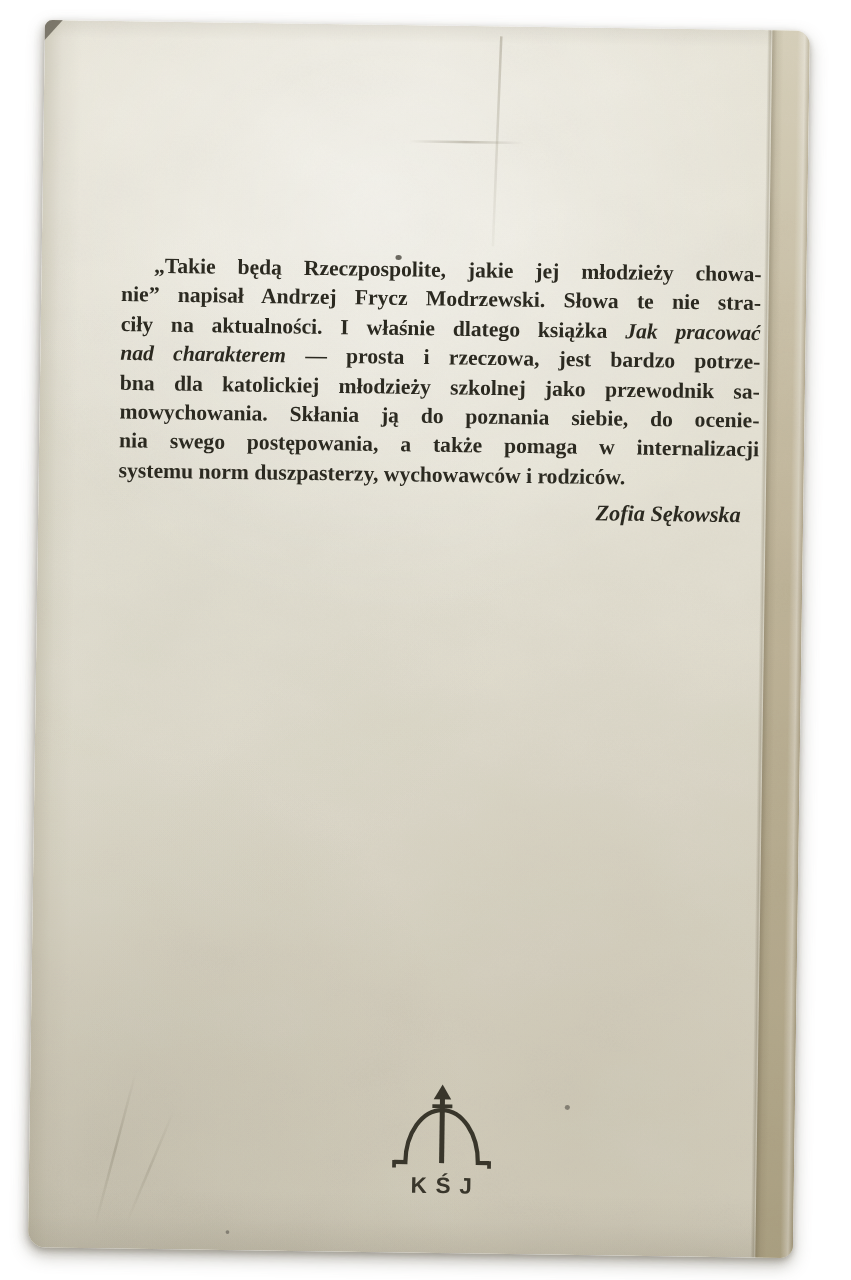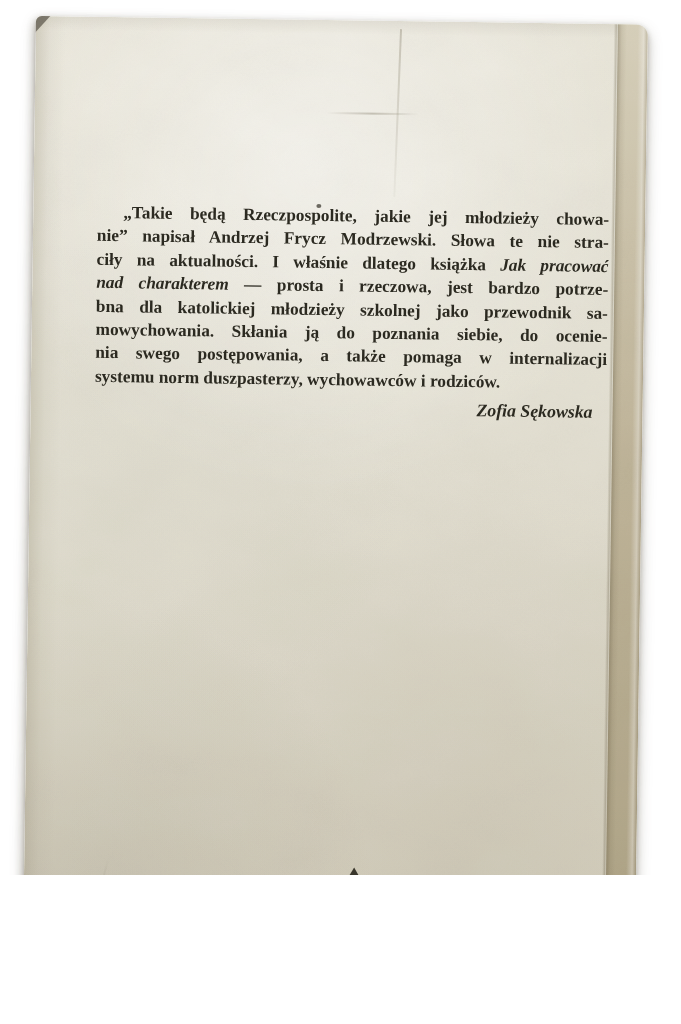--- a/index.html
+++ b/index.html
@@ -4,21 +4,21 @@
 <style>
   html, body {
     margin: 0;
     padding: 0;
     background: #ffffff;
     font-family: "Liberation Serif", serif;
   }
   .photo {
     position: relative;
     width: 681px;
-    height: 875px;
+    height: 1024px;
     background: var(--photo-bg, #ffffff);
     overflow: hidden;
   }
   
   .book {
     position: absolute;
     left: 36px;
     top: 16px;
     width: 612px;
     height: 982px;

